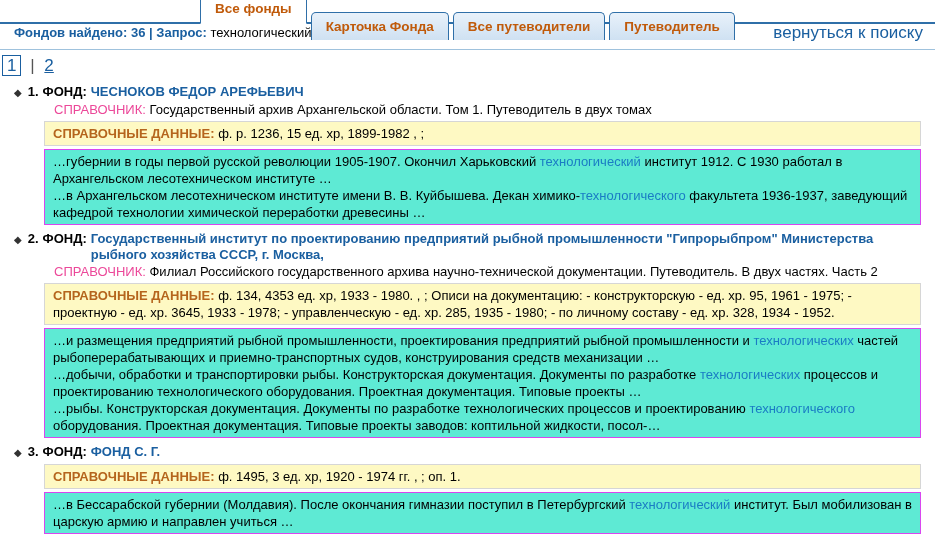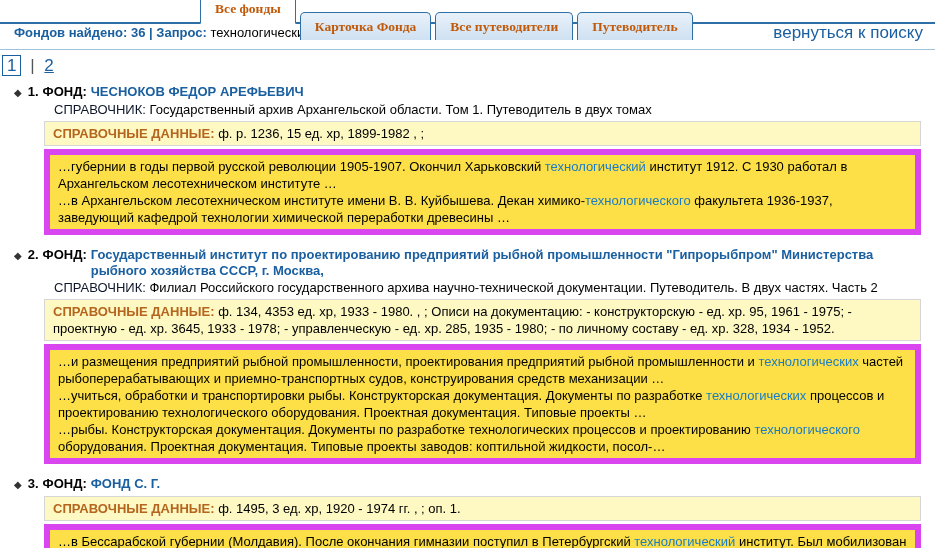--- a/index.html
+++ b/index.html
@@ -18,21 +18,20 @@
   }
   
   .tabbar {
     position: relative;
     height: 24px;
     border-bottom: 2px solid #2f6fa8;
     display: flex;
     align-items: flex-end;
     padding-left: 200px;
     box-sizing: border-box;
-    font-family: Liberation Serif, serif;
   }
   .tab {
     height: 27px;
     line-height: 27px;
     margin-right: 4px;
     padding: 0 14px;
     font-size: 13.5px;
     font-weight: bold;
     border: 1px solid #2f6fa8;
     border-bottom: none;
@@ -121,34 +120,34 @@
     color: #1a5fa0;
     font-weight: bold;
     text-decoration: none;
     cursor: pointer;
   }
   .guide-line {
     padding-left: 40px;
     font-size: 13px;
     line-height: 17px;
   }
-  .guide-label { color: #0f172a; }
+  .guide-label { color: #ec4899; }
   .grey-box {
     background: #fef9c3;
     border: 1px solid #d6d6d6;
     margin: 3px 0 0 30px;
     padding: 3px 8px;
     font-size: 13px;
     line-height: 17px;
   }
   .ref-label { color: #b5651d; font-weight: bold; }
   .snippets {
-    margin: 3px 0 12px 30px;
-    background: #fde047;
-    border: 6px solid #d946ef;
+    margin: 3px 0 0 30px;
+    background: #5eead4;
+    border: 1px solid #d946ef;
     padding: 3px 8px;
     font-size: 13px;
     line-height: 17px;
   }
   .snip { margin: 0; }
   .hl { color: #1a7cc4; }
 </style>
 </head>
 <body>
 
@@ -225,21 +224,21 @@
     </div>
     <div class="grey-box">
       <span class="ref-label">СПРАВОЧНЫЕ ДАННЫЕ:</span>
       <span>ф. 134, 4353 ед. хр, 1933 - 1980. , ; Описи на документацию: - конструкторскую - ед. хр. 95, 1961 - 1975; - проектную - ед. хр. 3645, 1933 - 1978; - управленческую - ед. хр. 285, 1935 - 1980; - по личному составу - ед. хр. 328, 1934 - 1952.</span>
     </div>
     <div class="snippets">
       <p class="snip">
         <span>…и размещения предприятий рыбной промышленности, проектирования предприятий рыбной промышленности и </span><span class="hl">технологических</span><span> частей рыбоперерабатывающих и приемно-транспортных судов, конструирования средств механизации …</span>
       </p>
       <p class="snip">
-        <span>…учиться, обработки и транспортировки рыбы. Конструкторская документация. Документы по разработке </span><span class="hl">технологических</span><span> процессов и проектированию технологического оборудования. Проектная документация. Типовые проекты …</span>
+        <span>…добычи, обработки и транспортировки рыбы. Конструкторская документация. Документы по разработке </span><span class="hl">технологических</span><span> процессов и проектированию технологического оборудования. Проектная документация. Типовые проекты …</span>
       </p>
       <p class="snip">
         <span>…рыбы. Конструкторская документация. Документы по разработке технологических процессов и проектированию </span><span class="hl">технологического</span><span> оборудования. Проектная документация. Типовые проекты заводов: коптильной жидкости, посол-…</span>
       </p>
     </div>
   </div>
 
   <div class="item">
     <div class="fond-line">
       <span class="bullet">◆</span>

